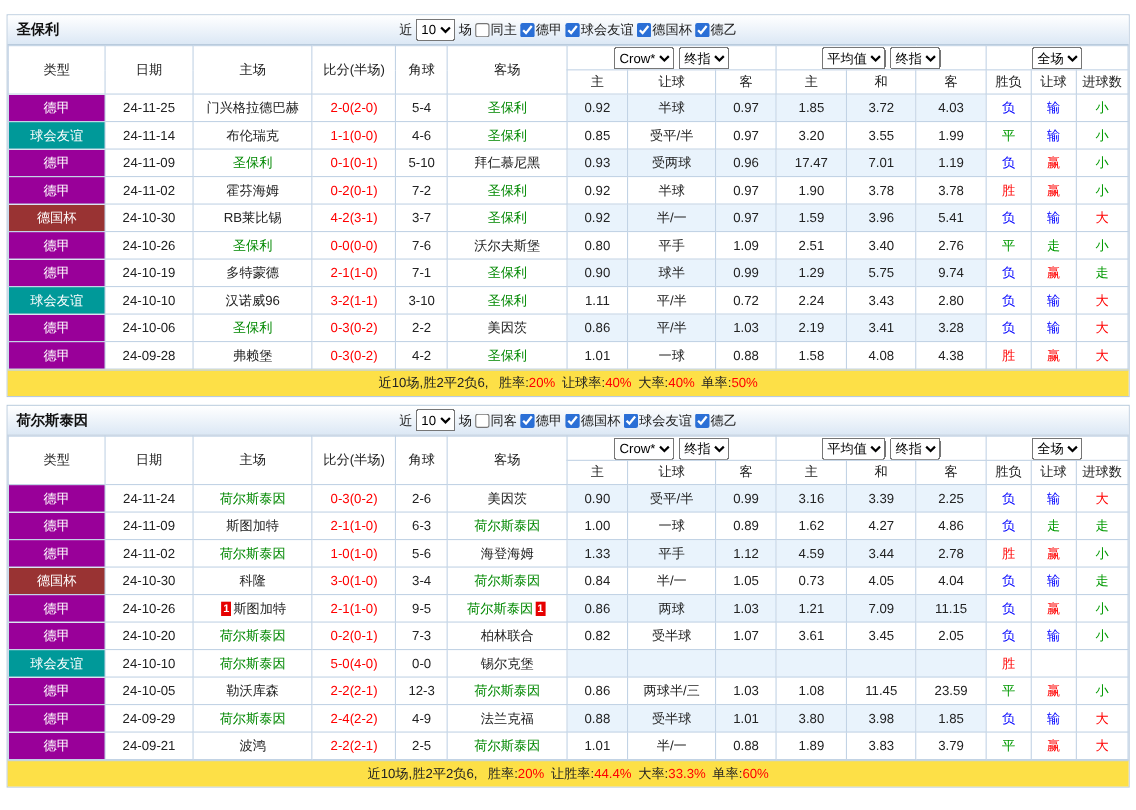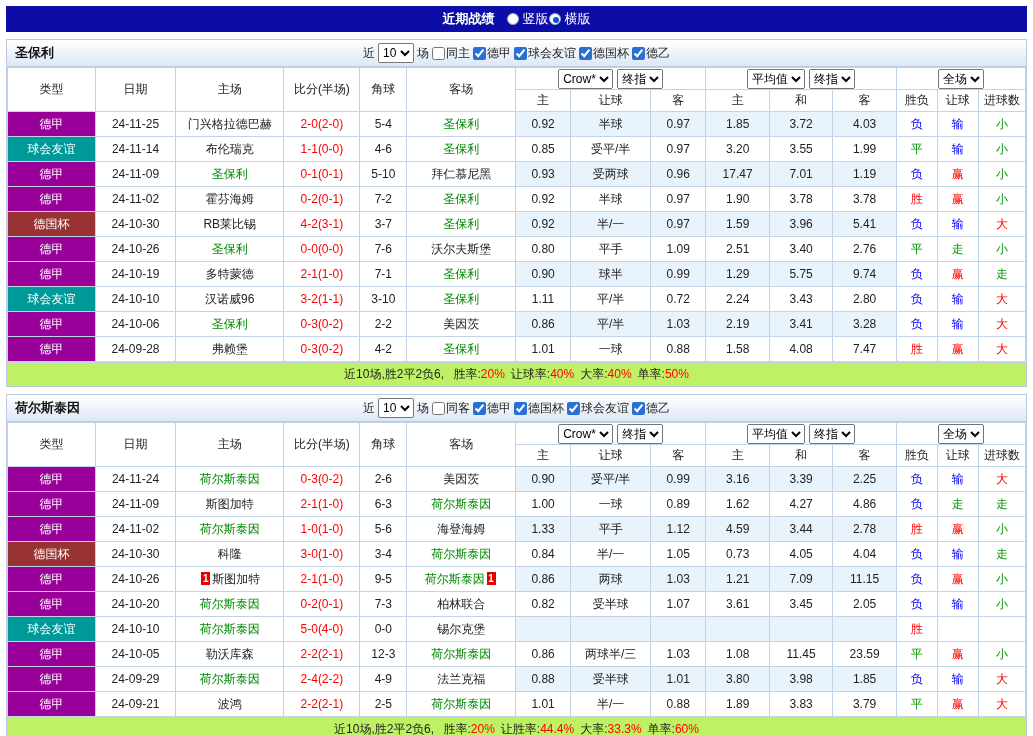--- a/index.html
+++ b/index.html
@@ -56,39 +56,29 @@
   tbody tr:nth-child(odd) td.tint { background: #e9f3fc; }
   .card {
     display: inline-block; min-width: 9px; padding: 0 1px; height: 13px;
     line-height: 13px; background: #e60000; color: #fff; font-size: 10px;
     font-weight: bold; margin: 0 2px; vertical-align: 1px;
   }
 
   
   .summary {
     height: 24px; line-height: 23px; text-align: center;
-    border-top: 1px solid #c2d3e5; color: #222; background: #bef264;
+    border-top: 1px solid #c2d3e5; color: #222; background: #fde047;
   }
   .stat { margin-left: 6px; }
   .stat .val { color: #f00; }
 </style>
 </head>
 <body>
 
 <div class="page">
-  <div class="topbar">
-    <span class="topbar-title">近期战绩</span>
-    <span class="radio-group" id="radio-group"><span class="ropt">
-          <span class="radio"></span>
-          <span class="rlabel">竖版</span>
-        </span><span class="ropt">
-          <span class="radio sel"></span>
-          <span class="rlabel">横版</span>
-        </span></span>
-  </div>
   <div id="sections">
   <div class="section">
     <div class="section-header">
       <span class="team-name">圣保利</span>
       <span class="filters">
             <span>近</span>
             <select class="count-select"><option>10</option></select>
             <span>场</span>
             <label class="chk"><input type="checkbox" style="">同主</label>
             <label class="chk"><input type="checkbox" checked="" style="">德甲</label>
@@ -298,21 +288,21 @@
               <td>24-09-28</td>
               <td class="team"><span>弗赖堡</span></td>
               <td class="score">0-3(0-2)</td>
               <td>4-2</td>
               <td class="team"><span style="color: rgb(0, 136, 0);">圣保利</span></td>
               <td class="tint">1.01</td>
               <td class="tint">一球</td>
               <td class="tint">0.88</td>
               <td class="tint">1.58</td>
               <td class="tint">4.08</td>
-              <td class="tint">7.47</td>
+              <td class="tint">4.38</td>
               <td class="res" style="color: rgb(255, 0, 0);">胜</td>
               <td class="res" style="color: rgb(255, 0, 0);">赢</td>
               <td class="res" style="color: rgb(255, 0, 0);">大</td>
             </tr>
           </tbody>
     </table>
     <div class="summary"><span>近10场,胜2平2负6, </span><span class="stat"><span>胜率:</span><span class="val">20%</span></span><span class="stat"><span>让球率:</span><span class="val">40%</span></span><span class="stat"><span>大率:</span><span class="val">40%</span></span><span class="stat"><span>单率:</span><span class="val">50%</span></span></div>
   </div>
 
   <div class="section">

